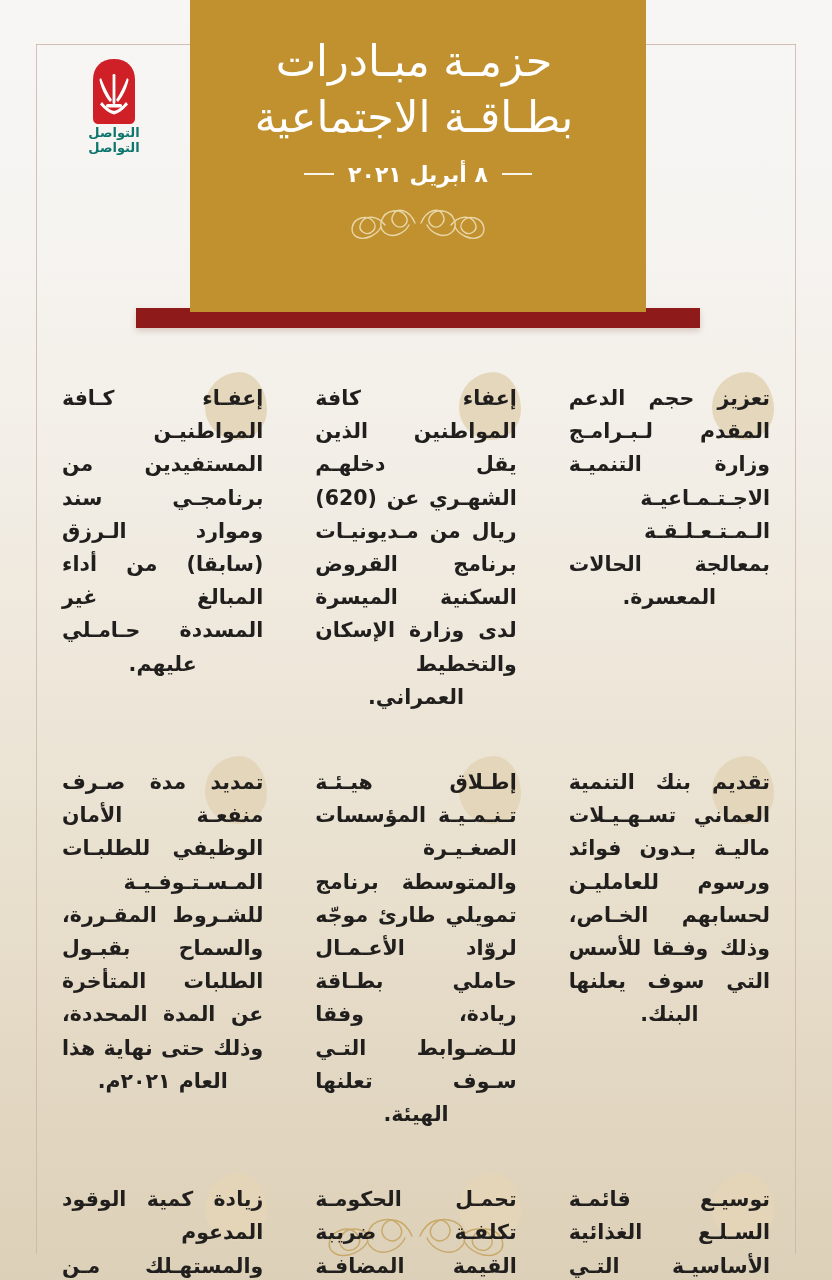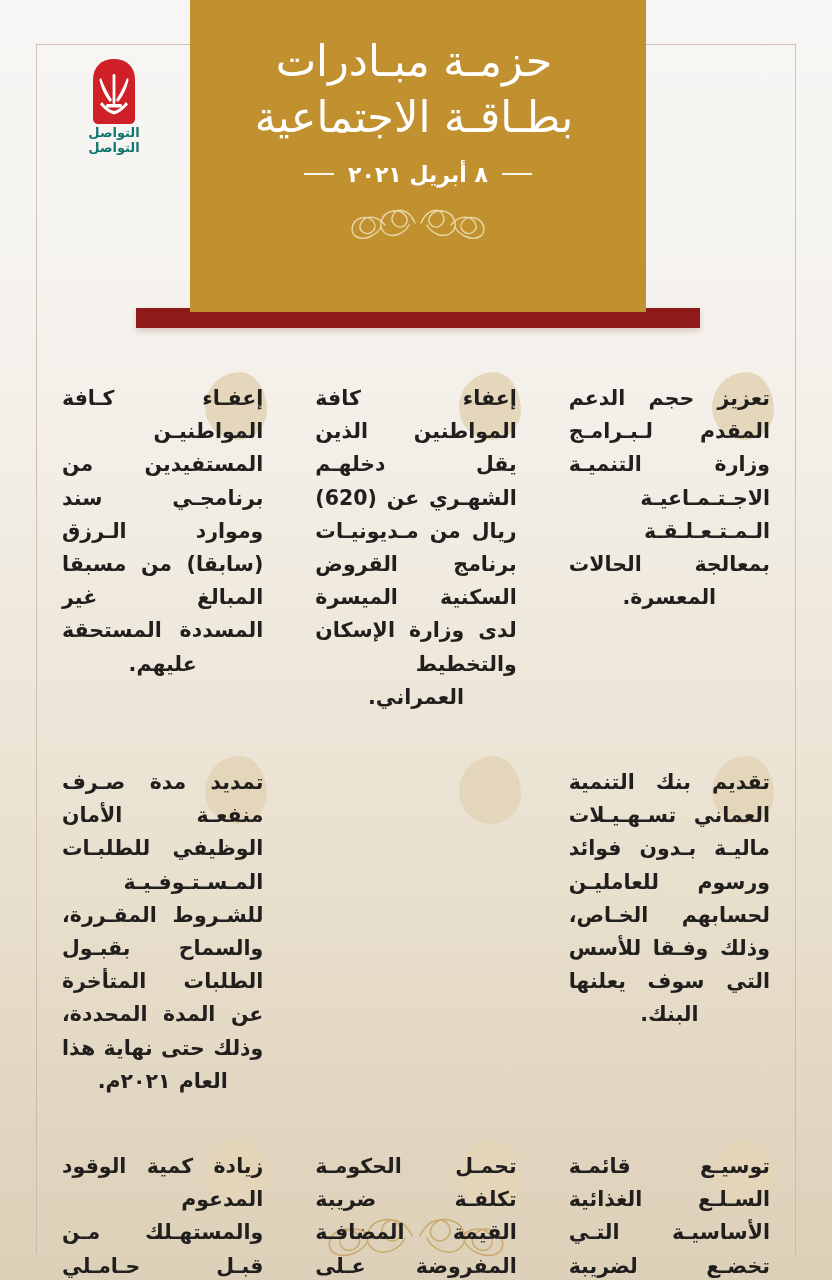--- a/index.html
+++ b/index.html
@@ -238,30 +238,31 @@
       <p class="card-text">تعزيز حجم الدعم المقدم لـبـرامـج وزارة التنميـة الاجـتـمـاعيـة الـمـتـعـلـقـة بمعالجة الحالات المعسرة.</p>
     </div>
 
     <div class="card">
       <span class="blob"></span>
       <p class="card-text">إعفاء كافة المواطنين الذين يقل دخلهـم الشهـري عن (620) ريال من مـديونيـات برنامج القروض السكنية الميسرة لدى وزارة الإسكان والتخطيط العمراني.</p>
     </div>
 
     <div class="card">
       <span class="blob"></span>
-      <p class="card-text">إعفـاء كـافة المواطنيـن المستفيدين من برنامجـي سند وموارد الـرزق (سابقا) من مسبقا المبالغ غير المسددة المستحقة عليهم.</p>
+      <p class="card-text">إعفـاء كـافة المواطنيـن المستفيدين من برنامجـي سند وموارد الـرزق (سابقا) من أداء المبالغ غير المسددة حـامـلي عليهم.</p>
     </div>
 
     <div class="card">
       <span class="blob"></span>
       <p class="card-text">تقديم بنك التنمية العماني تسـهـيـلات ماليـة بـدون فوائد ورسوم للعامليـن لحسابهم الخـاص، وذلك وفـقا للأسس التي سوف يعلنها البنك.</p>
     </div>
 
     <div class="card">
       <span class="blob"></span>
+      <p class="card-text">إطـلاق هيـئـة تـنـمـيـة المؤسسات الصغـيـرة والمتوسطة برنامج تمويلي طارئ موجّه لروّاد الأعـمـال حاملي بطـاقة ريادة، وفقا للـضـوابط التـي سـوف تعلنها الهيئة.</p>
     </div>
 
     <div class="card">
       <span class="blob"></span>
       <p class="card-text">تمديد مدة صـرف منفعـة الأمان الوظيفي للطلبـات المـسـتـوفـيـة للشـروط المقـررة، والسماح بقبـول الطلبات المتأخرة عن المدة المحددة، وذلك حتى نهاية هذا العام ٢٠٢١م.</p>
     </div>
 
     <div class="card">
       <span class="blob"></span>
       <p class="card-text">توسيـع قائمـة السـلـع الغذائية الأساسيـة التـي تخضـع لضريبة القيمـة المضافة بمعدل (٪٠) صفر بالـمائة من (٩٣) سلعة إلى (٤٨٨) سلـعة غذائية.</p>

